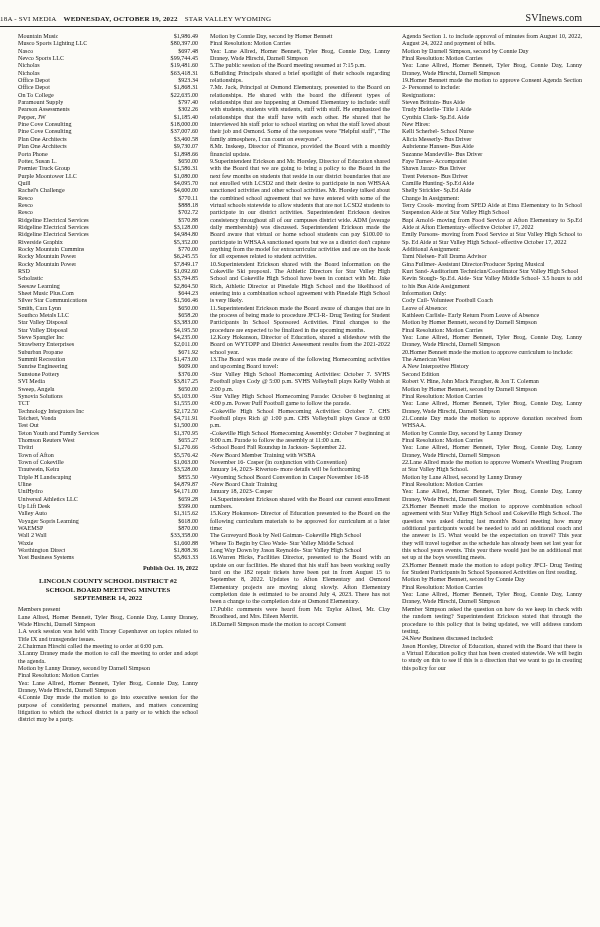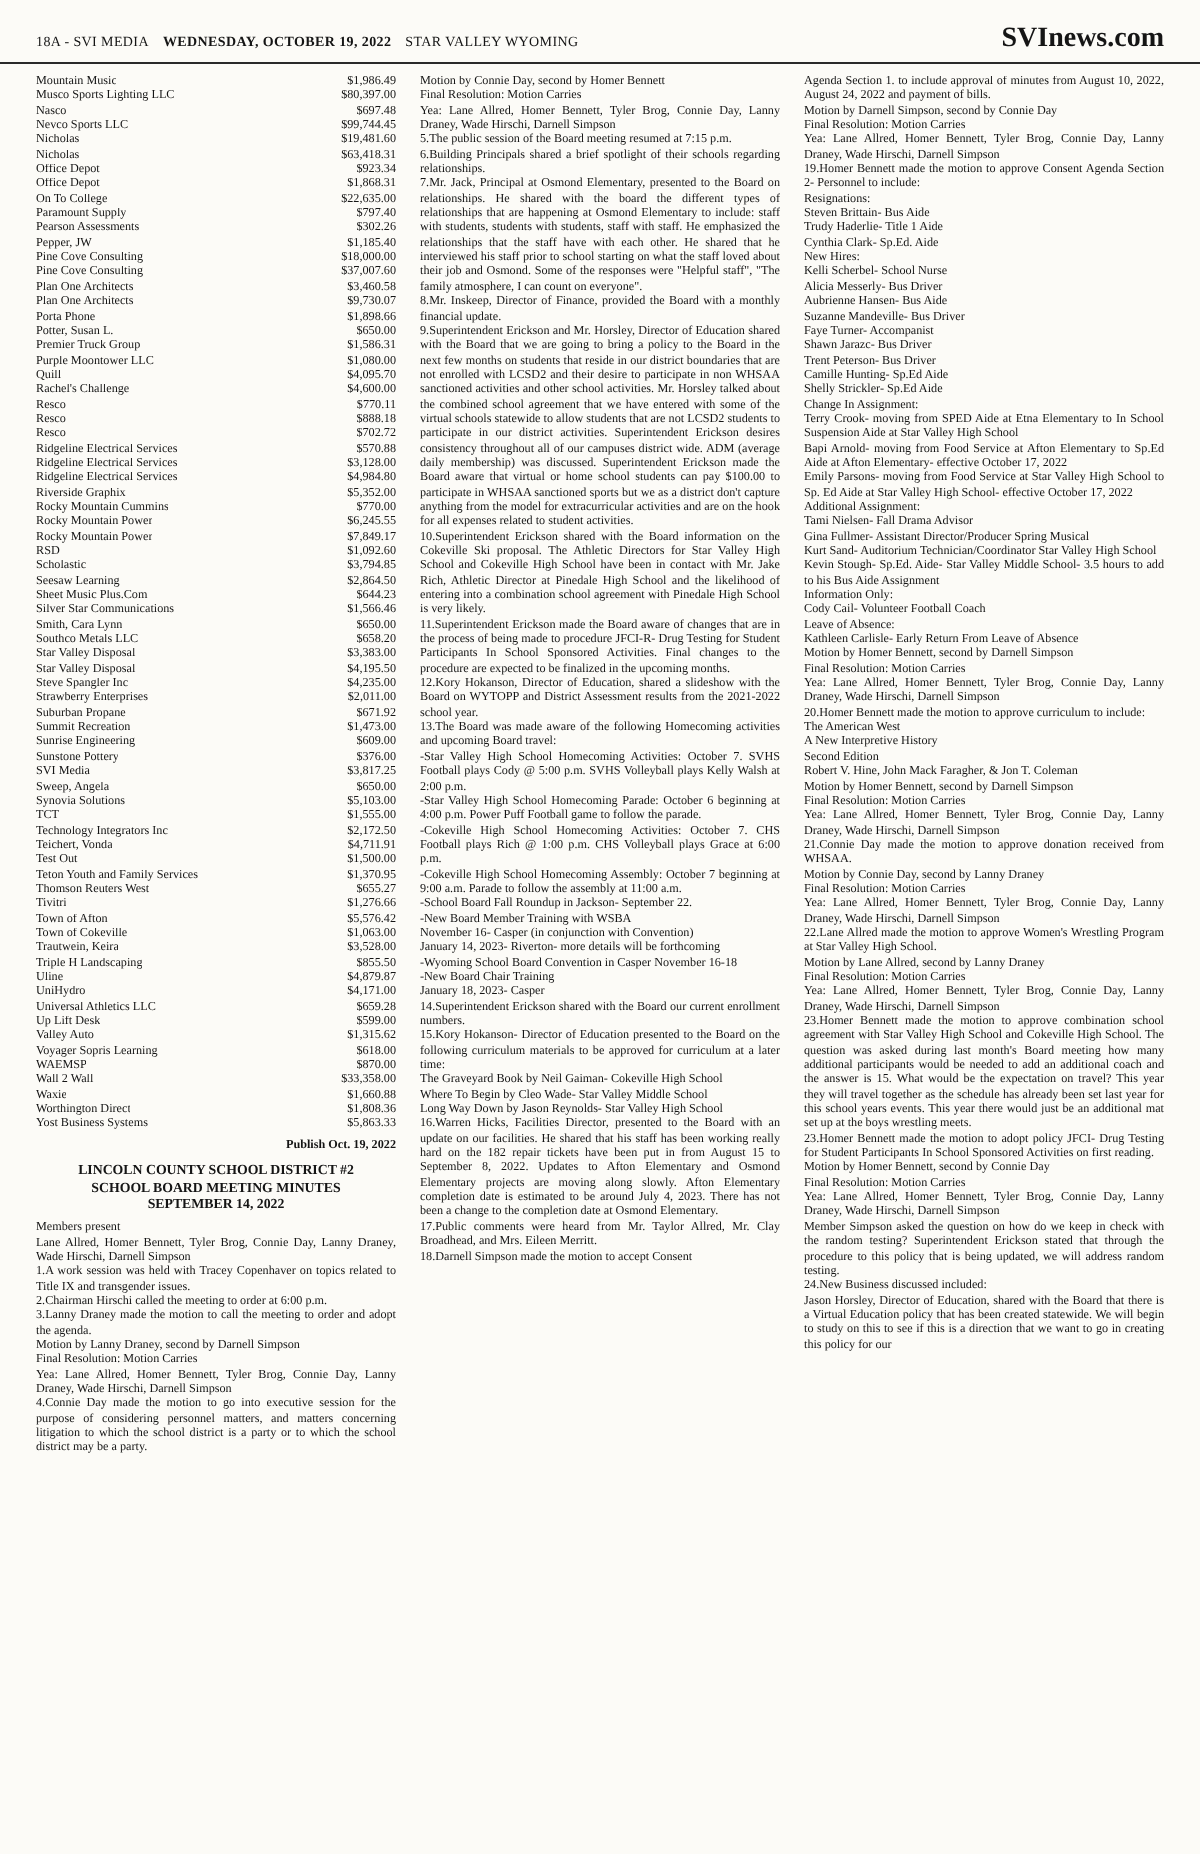--- a/index.html
+++ b/index.html
@@ -5,26 +5,26 @@
   * { box-sizing: border-box; }
   html,body { margin:0; padding:0; }
   body { background:#e9e7e1; }
   .page{
     width:600px; height:927px; margin:0 auto; position:relative; overflow:hidden;
     background:#fcfbf7; color:#151515;
     font-family:"Liberation Serif", serif;
   }
   .masthead{
     display:flex; justify-content:space-between; align-items:baseline;
-    padding:12px 18px 3px 18px;
+    padding:12px 18px 3px 0;
     border-bottom:1px solid #2a2a2a;
   }
   .mast-left{ font-size:7px; letter-spacing:.2px; white-space:nowrap; }
   .mast-left span{ margin-right:5px; }
-  .mast-right{ font-size:14px; font-weight:bold; }
+  .mast-right{ font-size:10px; font-weight:normal; }
   .b{ font-weight:bold; }
   .cols{
     display:flex; gap:12px;
     padding:6px 18px 0 18px;
     height:896px; overflow:hidden;
   }
   .col{
     flex:0 0 180px; width:180px; height:100%; overflow:hidden;
     font-size:6.1px; line-height:7.35px; text-align:justify;
   }

